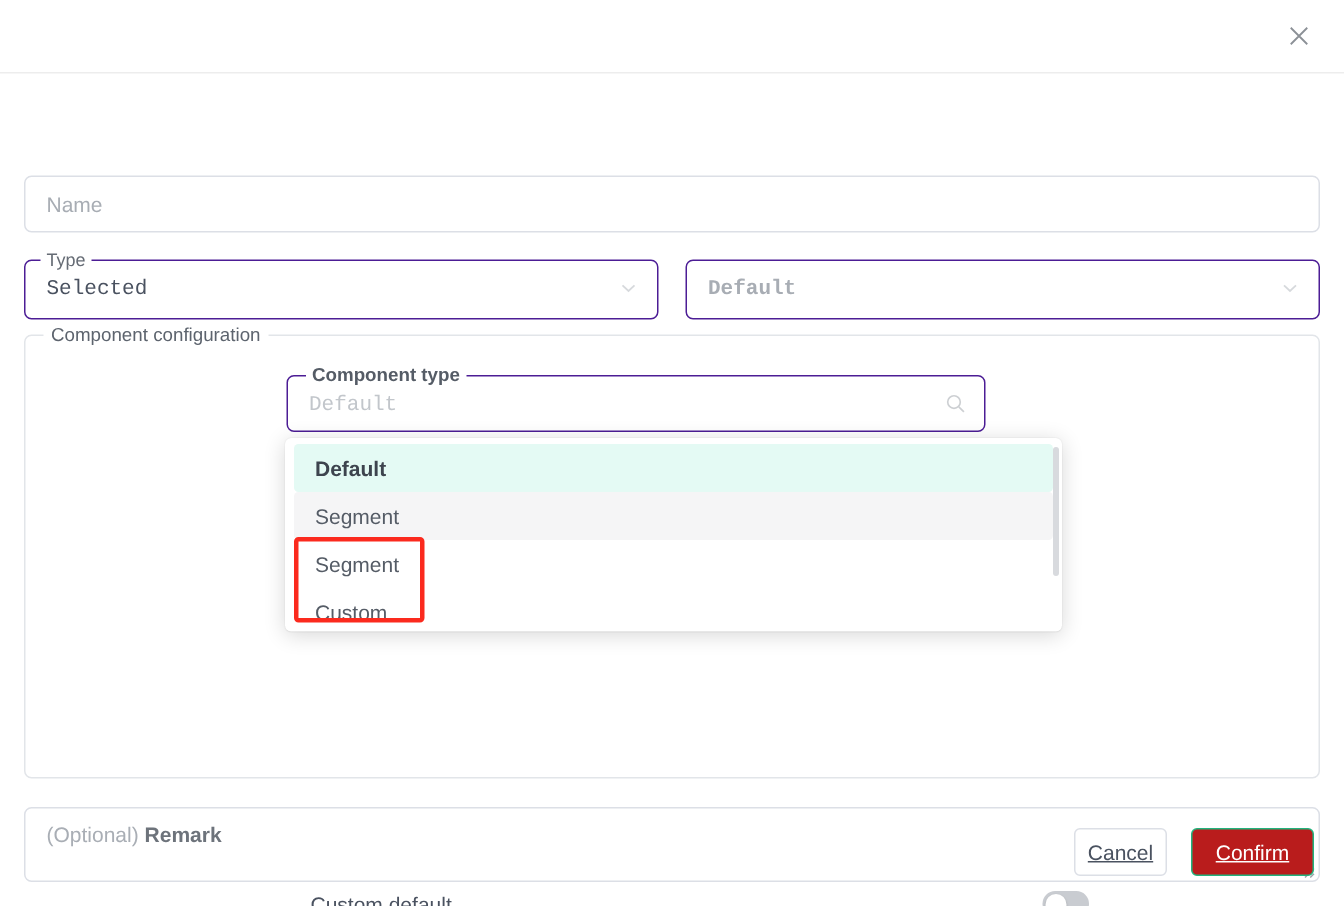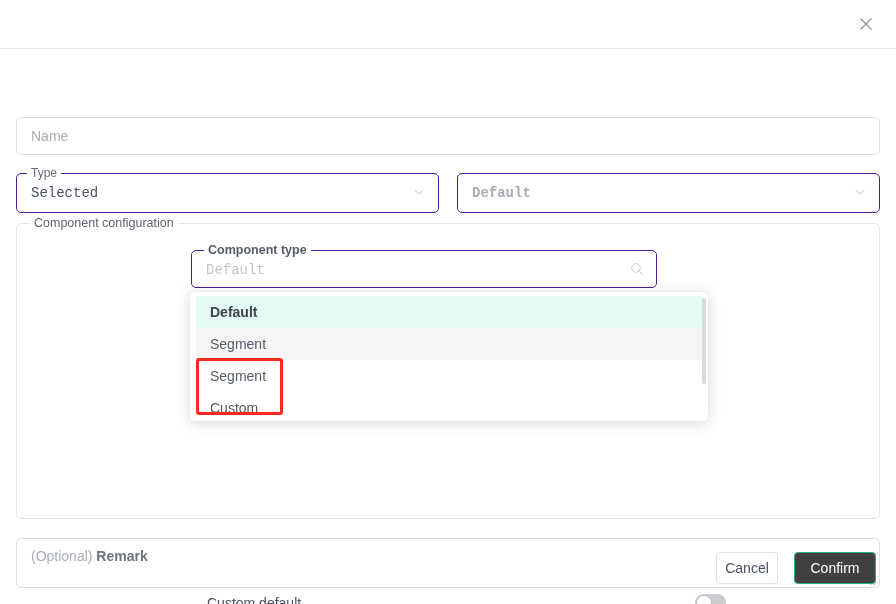--- a/index.html
+++ b/index.html
@@ -286,28 +286,29 @@
     min-width: 62px;
     border-radius: 4px;
     font-size: 14px;
     display: flex;
     align-items: center;
     justify-content: center;
     padding: 0 8px;
     cursor: pointer;
     box-sizing: border-box;
     user-select: none;
+    text-decoration: underline;
   }
   .btn-cancel {
     background: #fff;
     border: 1px solid #dcdfe6;
     color: #4a5260;
   }
   .btn-confirm {
-    background: #404040;
+    background: #b91c1c;
     border: 1px solid #22b37d;
     color: #fff;
     min-width: 82px;
     text-align: right;
   }
 </style>
 </head>
 <body>
 
 <div class="dialog-header">

